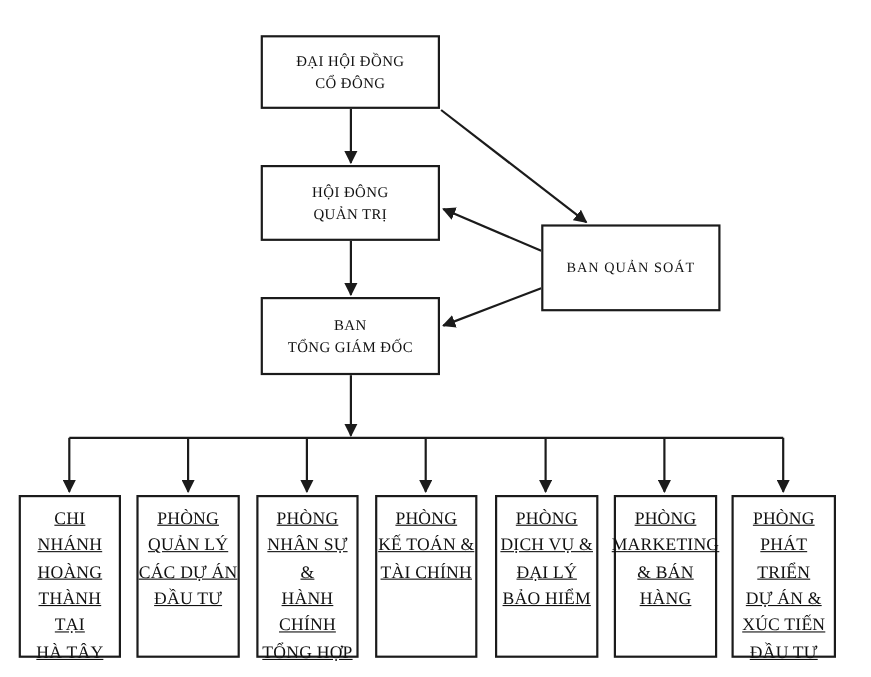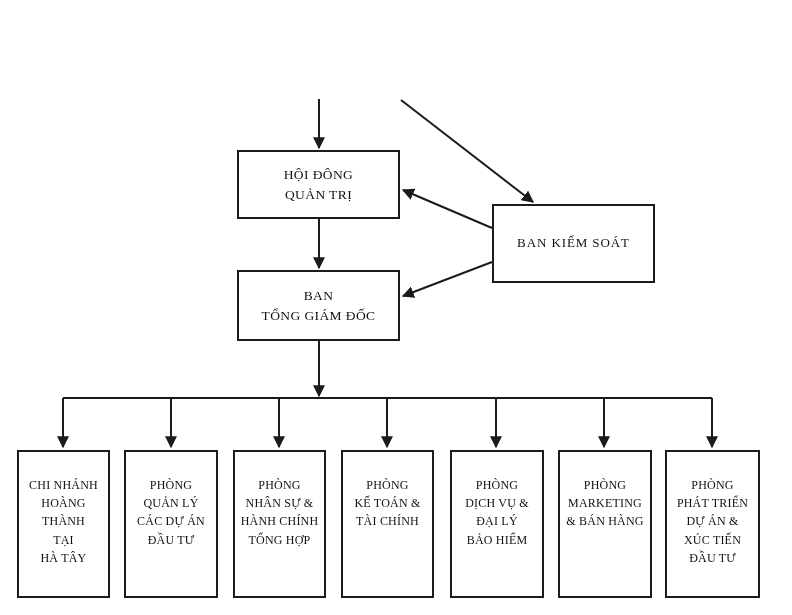--- a/index.html
+++ b/index.html
@@ -49,24 +49,25 @@
     font-size: 13.5px;
   }
   .node.control .label {
     font-size: 13px;
     letter-spacing: 0.9px;
   }
   .node.dept {
     border-width: 2px;
   }
   .node.dept .label {
-    font-size: 12px;
+    font-size: 16px;
     line-height: 1.52;
-    padding-top: 24px;
+    padding-top: 8px;
     letter-spacing: 0.2px;
+    text-decoration: underline;
   }
 </style>
 </head>
 <body>
 
 <div id="canvas">
 
   <svg id="edges" viewBox="0 0 792 615">
     <defs>
       <marker id="arrow" viewBox="0 0 10 10" refX="9" refY="5" markerWidth="6" markerHeight="6" orient="auto-start-reverse">
@@ -93,33 +94,37 @@
       <line x1="63" y1="398" x2="63" y2="447" marker-end="url(#arrow)"></line>
       <line x1="171" y1="398" x2="171" y2="447" marker-end="url(#arrow)"></line>
       <line x1="279" y1="398" x2="279" y2="447" marker-end="url(#arrow)"></line>
       <line x1="387" y1="398" x2="387" y2="447" marker-end="url(#arrow)"></line>
       <line x1="496" y1="398" x2="496" y2="447" marker-end="url(#arrow)"></line>
       <line x1="604" y1="398" x2="604" y2="447" marker-end="url(#arrow)"></line>
       <line x1="712" y1="398" x2="712" y2="447" marker-end="url(#arrow)"></line>
     </g>
   </svg>
 
+  <div class="node exec center" id="node-shareholders" style="left: 237px; top: 32px; width: 163px; height: 67px;">
+    <span class="label">ĐẠI HỘI ĐỒNG
+CỔ ĐÔNG</span>
+  </div>
 
   <div class="node exec center" id="node-board" style="left: 237px; top: 150px; width: 163px; height: 69px;">
     <span class="label">HỘI ĐÔNG
 QUẢN TRỊ</span>
   </div>
 
   <div class="node exec center" id="node-management" style="left: 237px; top: 270px; width: 163px; height: 71px;">
     <span class="label">BAN
 TỔNG GIÁM ĐỐC</span>
   </div>
 
   <div class="node control center" id="node-supervisory" style="left: 492px; top: 204px; width: 163px; height: 79px;">
-    <span class="label">BAN KIỂM SOÁT</span>
+    <span class="label">BAN QUẢN SOÁT</span>
   </div>
 
   <div id="dept-layer">
       <div class="node dept toptext" style="left: 17px; top: 450px; width: 93px; height: 148px;">
         <span class="label">CHI NHÁNH
 HOÀNG
 THÀNH
 TẠI
 HÀ TÂY</span>
       </div>

